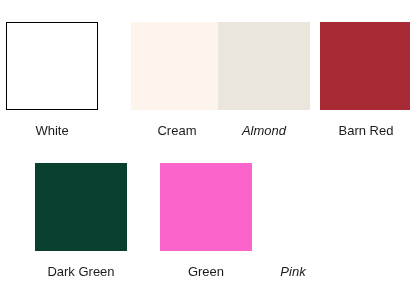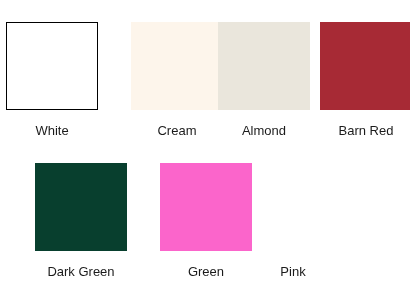--- a/index.html
+++ b/index.html
@@ -50,21 +50,21 @@
     font-size: 13px;
     line-height: 16px;
     color: #1b1b1b;
     margin-top: 13px;
     white-space: nowrap;
   }
 
   
   .col-0 { left: 6px; }
   .col-1 { left: 111px; margin-left: 20px; }
-  .col-2 { left: 218px; }
+  .col-2 { left: 218px; font-style: italic; }
   .col-3 { left: 320px; }
 
   
   .row-0 { top: 22px; }
   .row-1 { top: 163px; padding-left: 29px; }
 </style>
 </head>
 <body>
 
 <div id="swatch-grid">

